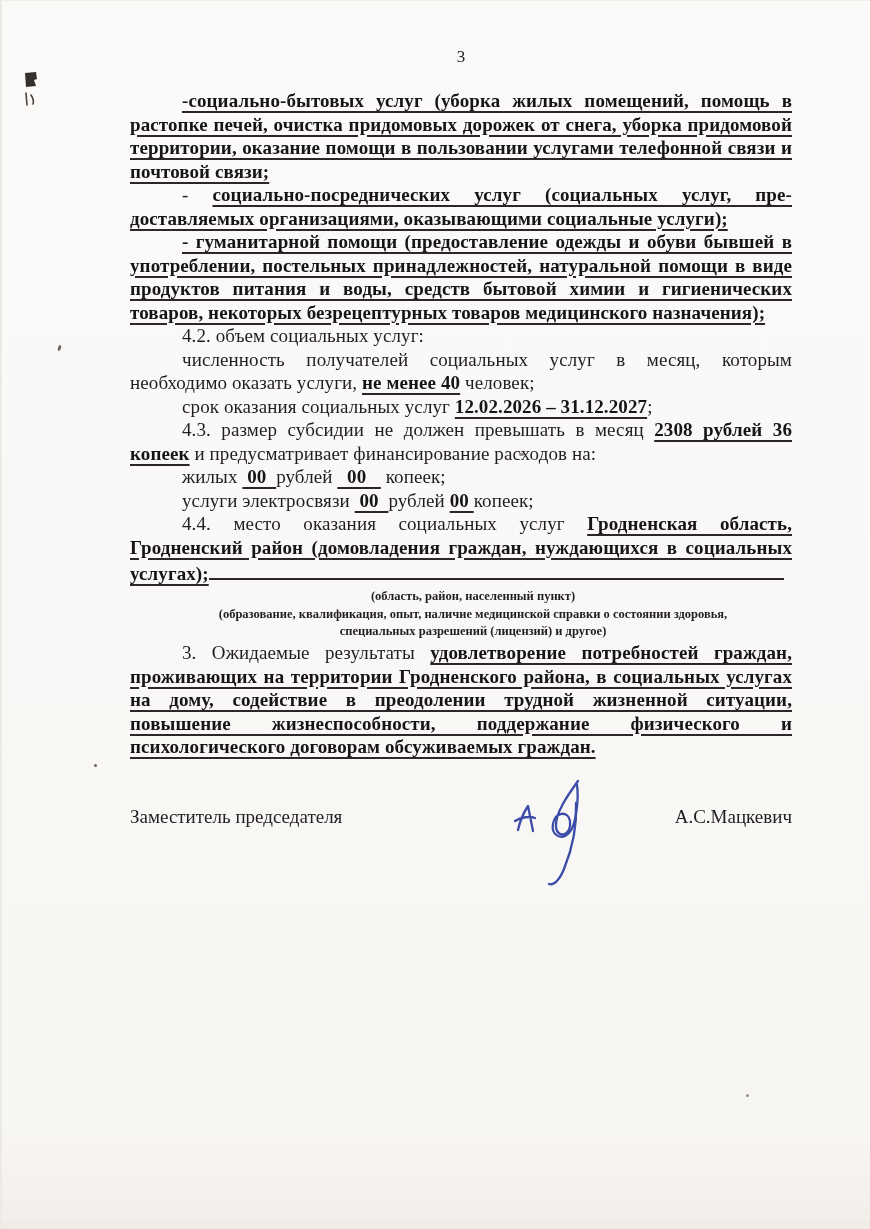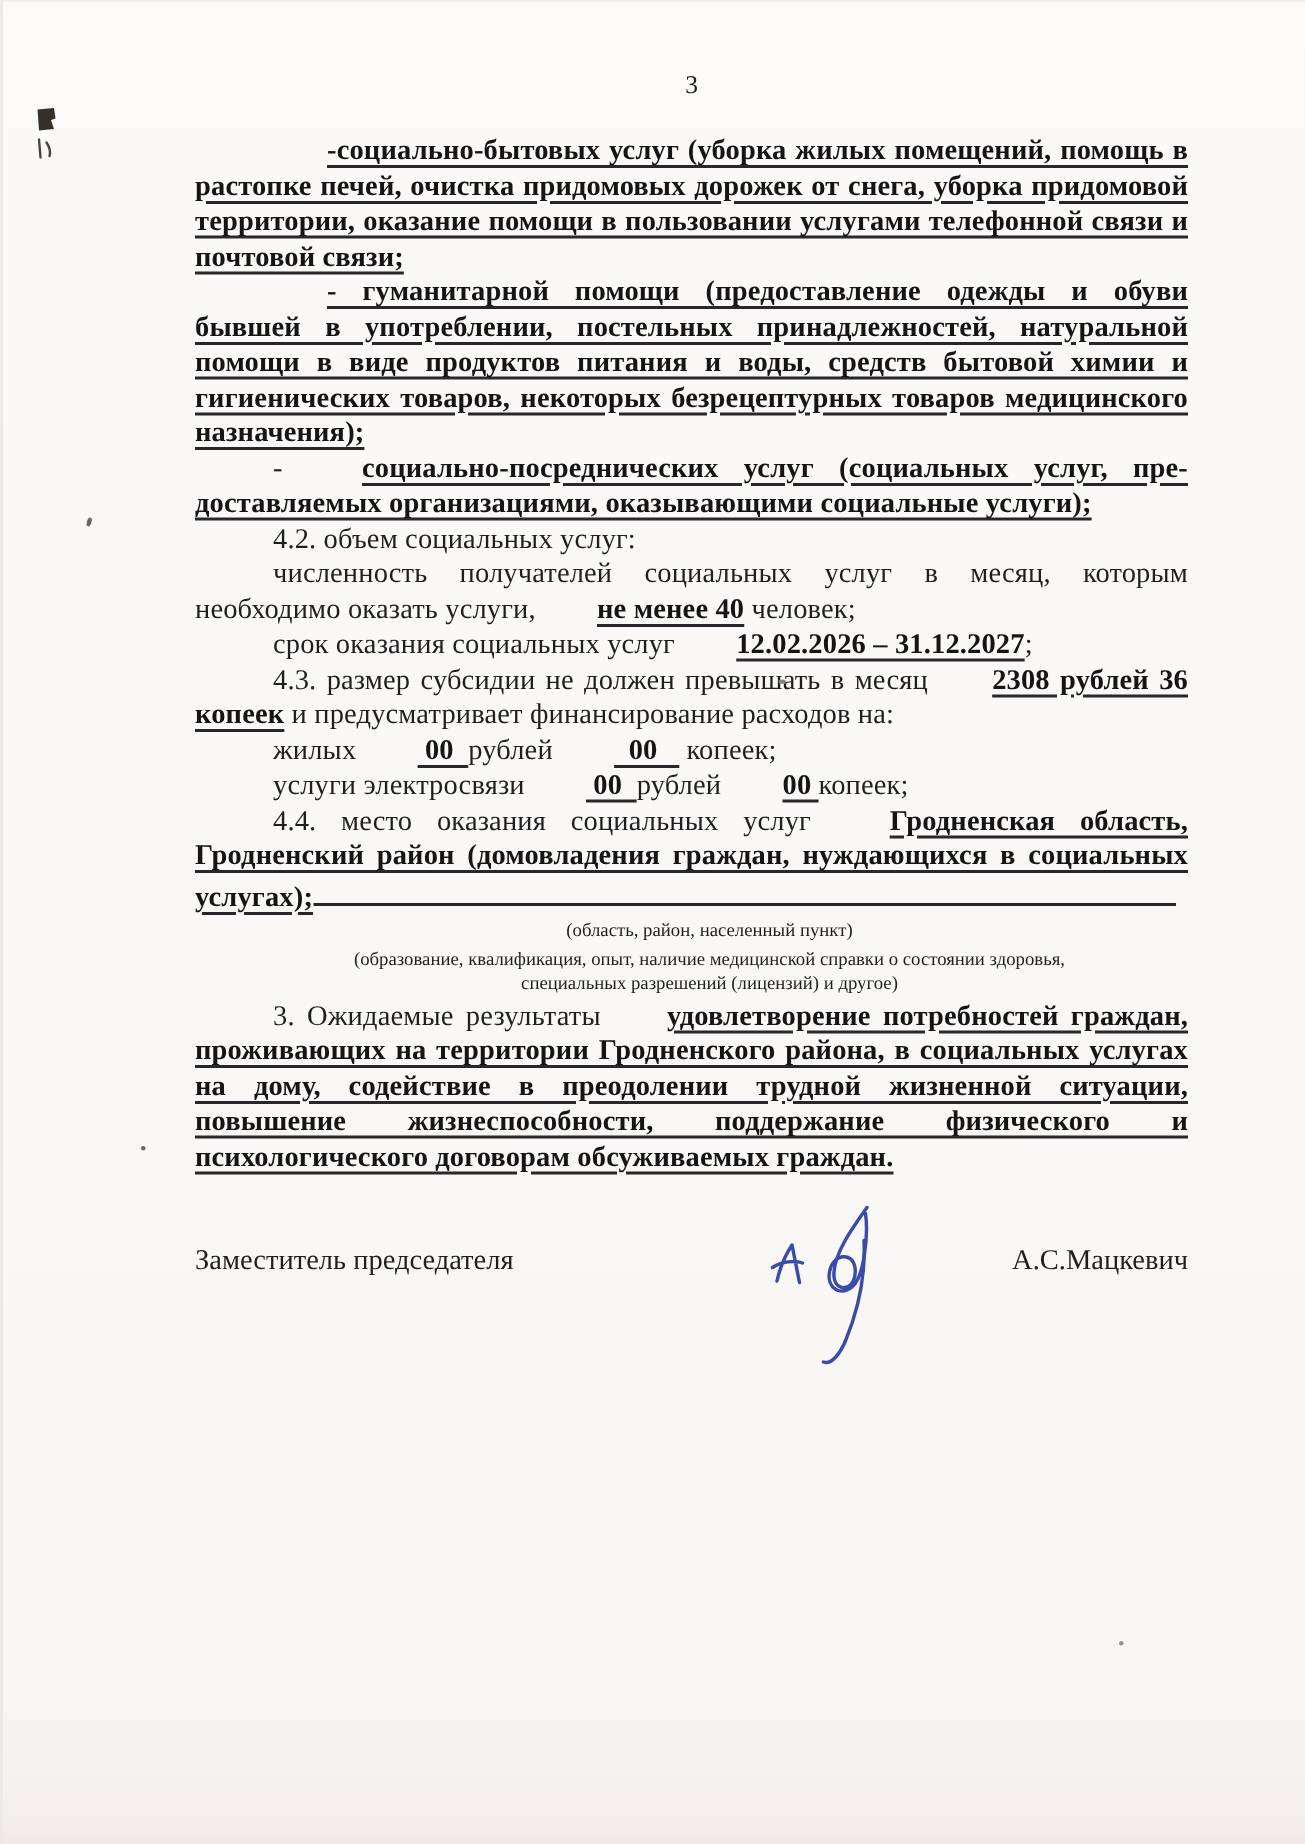--- a/index.html
+++ b/index.html
@@ -43,23 +43,22 @@
     letter-spacing:0;
   }
   .r-p{font-weight:400;}
   .r-bu{
     font-weight:700;
     color:#171416;
     text-decoration:underline;
     text-decoration-thickness:2px;
     text-underline-offset:3.5px;
     text-decoration-color:#2a262b;
-    margin-left:36px;
   }
-  .r-cap{font-weight:400;margin-left:24px;}
+  .r-cap{font-weight:700;margin-left:24px;}
   .r-fill{
     display:inline-block;
     height:1em;
     border-bottom:2px solid #2a262b;
     vertical-align:baseline;
   }
   .sig-row{
     position:relative;
     margin:46px 80px 0 128px;
     display:flex;
@@ -91,22 +90,22 @@
   </svg>
   <div class="speck s1"></div>
   <div class="speck s2"></div>
   <div class="speck s3"></div>
   <div class="speck s4"></div>
 
   <div class="pagenum">3</div>
 
   <div class="doc">
       <p class="para"><span class="r-bu">-социально-бытовых услуг (уборка жилых помещений, помощь в растопке печей, очистка придомовых дорожек от снега, уборка придомовой территории, оказание помощи в пользовании услугами телефонной связи и почтовой связи;</span></p>
+      <p class="para"><span class="r-p">- </span><span class="r-bu">социально-посреднических услуг (социальных услуг, пре-доставляемых организациями, оказывающими социальные услуги);</span></p>
       <p class="para"><span class="r-bu">- гуманитарной помощи (предоставление одежды и обуви бывшей в употреблении, постельных принадлежностей, натуральной помощи в виде продуктов питания и воды, средств бытовой химии и гигиенических товаров, некоторых безрецептурных товаров медицинского назначения);</span></p>
-      <p class="para"><span class="r-p">- </span><span class="r-bu">социально-посреднических услуг (социальных услуг, пре-доставляемых организациями, оказывающими социальные услуги);</span></p>
       <p class="para"><span class="r-p">4.2. объем социальных услуг:</span></p>
       <p class="para"><span class="r-p">численность получателей социальных услуг в месяц, которым необходимо оказать услуги, </span><span class="r-bu">не менее 40</span><span class="r-p"> человек;</span></p>
       <p class="para"><span class="r-p">срок оказания социальных услуг </span><span class="r-bu">12.02.2026 – 31.12.2027</span><span class="r-p">;</span></p>
       <p class="para"><span class="r-p">4.3. размер субсидии не должен превышать в месяц </span><span class="r-bu">2308 рублей 36 копеек</span><span class="r-p"> и предусматривает финансирование расходов на:</span></p>
       <p class="para"><span class="r-p">жилых </span><span class="r-bu">&nbsp;00&nbsp;&nbsp;</span><span class="r-p">рублей </span><span class="r-bu">&nbsp;&nbsp;00&nbsp;&nbsp;&nbsp;</span><span class="r-p">&nbsp;копеек;</span></p>
       <p class="para"><span class="r-p">услуги электросвязи </span><span class="r-bu">&nbsp;00&nbsp;&nbsp;</span><span class="r-p">рублей </span><span class="r-bu">00&nbsp;</span><span class="r-p">копеек;</span></p>
       <p class="para"><span class="r-p">4.4. место оказания социальных услуг </span><span class="r-bu">Гродненская область, Гродненский район (домовладения граждан, нуждающихся в социальных услугах);</span><span class="r-fill" style="width: 575px; margin-right: -20px;"></span></p>
       <p class="para center small"><span class="r-cap">(область, район, населенный пункт)</span></p>
       <p class="para center small"><span class="r-cap">(образование, квалификация, опыт, наличие медицинской справки о состоянии здоровья,</span><br><span class="r-cap">специальных разрешений (лицензий) и другое)</span></p>
       <p class="para"><span class="r-p">3. Ожидаемые результаты </span><span class="r-bu">удовлетворение потребностей граждан, проживающих на территории Гродненского района, в социальных услугах на дому, содействие в преодолении трудной жизненной ситуации, повышение жизнеспособности, поддержание физического и психологического договорам обсуживаемых граждан.</span></p>

